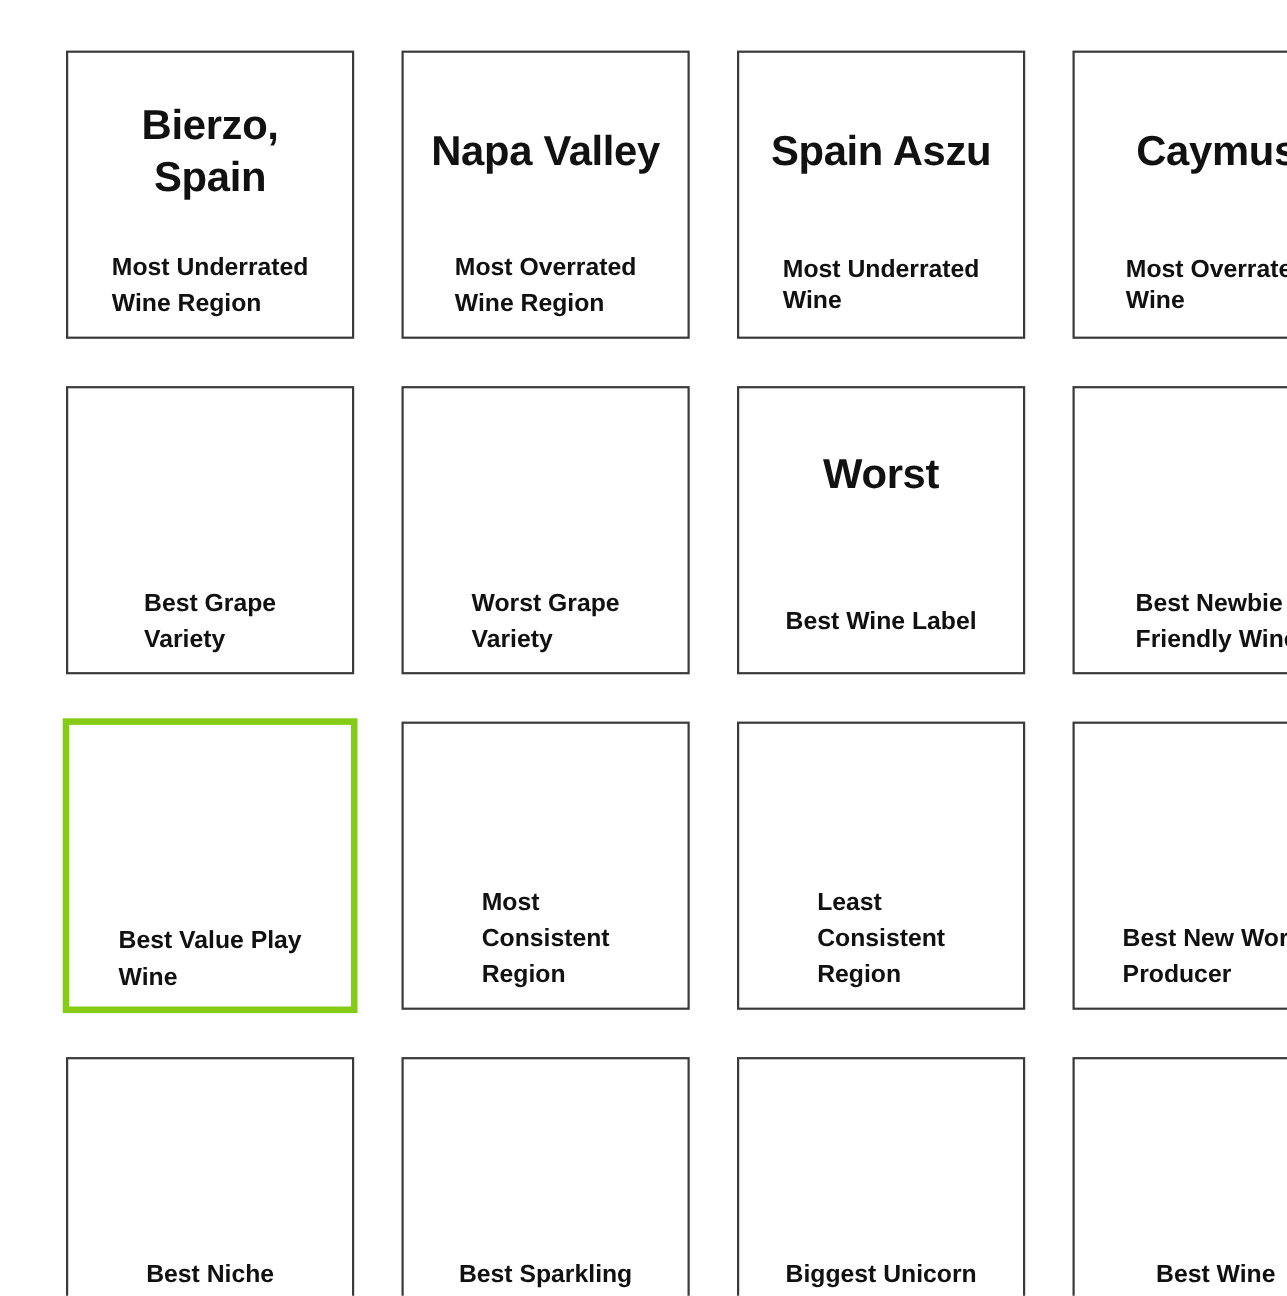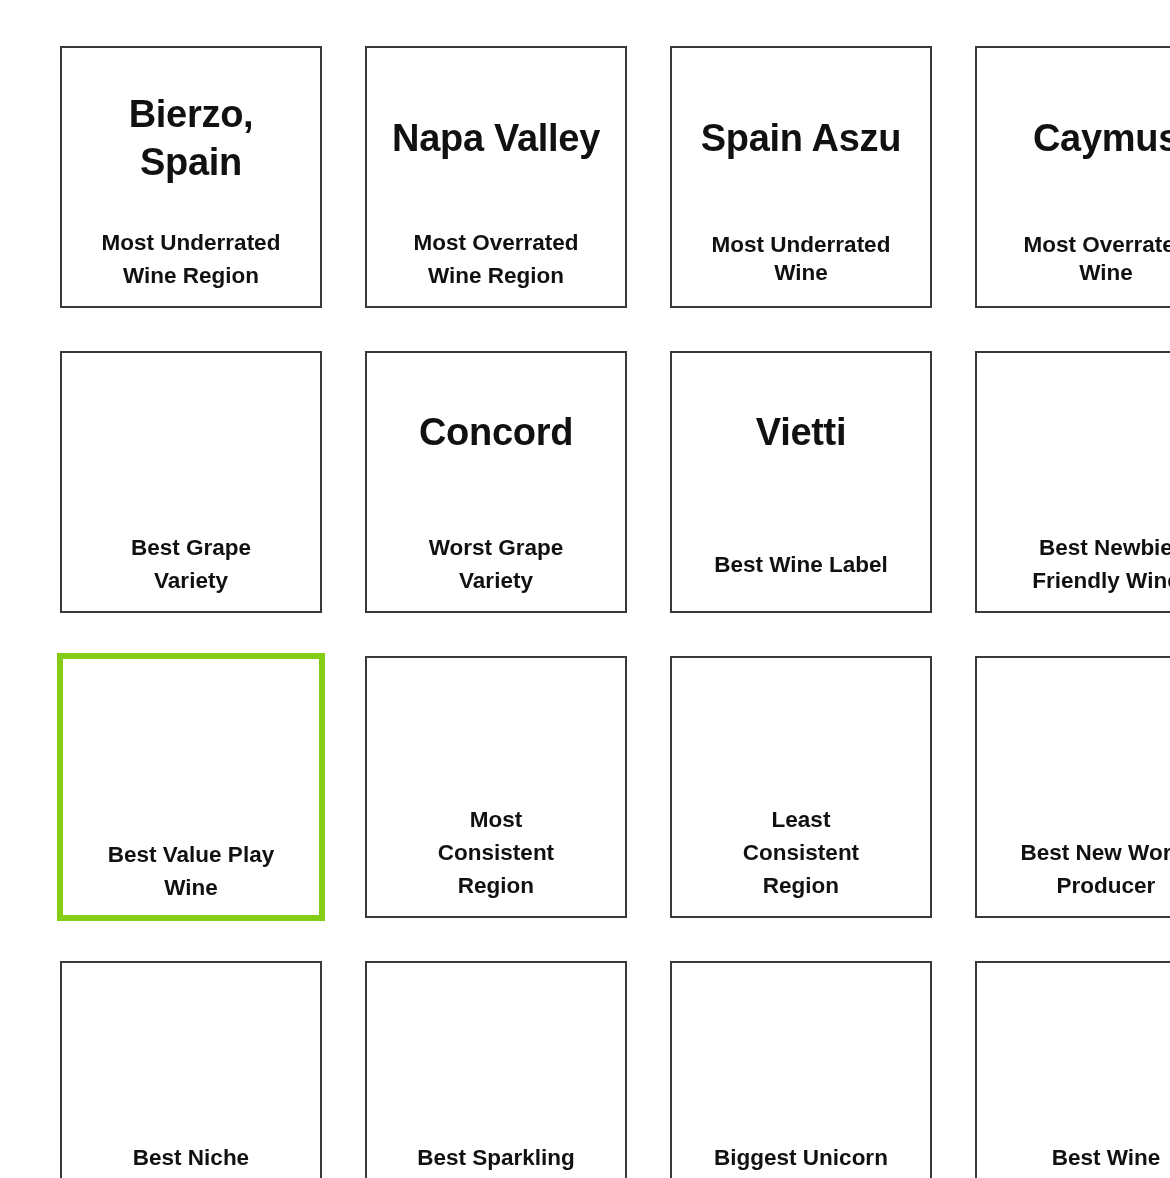--- a/index.html
+++ b/index.html
@@ -8,21 +8,21 @@
   .grid { position: absolute; left: 60px; top: 46px; width: 1084px;
           display: grid; grid-template-columns: repeat(4, 262px); grid-template-rows: repeat(4, 262px);
           column-gap: 11.5px; row-gap: 12.3px; gap: 43px; }
   .cell { position: relative; box-sizing: border-box; border: 2px solid #3a3a3a; background: #fff; cursor: pointer; }
   .cell.selected { border: 6px solid #84cc16; margin: -3px; width: 268px; height: 268px; }
   .title { position: absolute; left: 0; right: 0; text-align: center; font-weight: 700;
            font-size: 38px; line-height: 48px; transform: translateY(-50%); letter-spacing: -0.3px; }
   .r1 .title { top: 90px; }
   .r2 .title { top: 79px; }
   .sub { position: absolute; left: 4px; right: 4px; bottom: 14px; min-height: 66px;
-         display: flex; align-items: center; justify-content: center; text-align: center;
+         display: flex; align-items: center; justify-content: center; 
          font-weight: 700; font-size: 22.5px; line-height: 33px; white-space: pre-line; }
   .sub.tight { line-height: 28px; }
   .cell.selected .sub { bottom: 11px; left: 1px; right: 1px; }
 </style>
 </head>
 <body>
 
 <div class="grid">
   <div class="cell r1">
     <div class="title" style="white-space:pre-line">Bierzo,
@@ -44,26 +44,25 @@
     <div class="title">Caymus</div>
     <div class="sub tight">Most Overrated
 Wine</div>
   </div>
 
   <div class="cell r2">
     <div class="sub">Best Grape
 Variety</div>
   </div>
   <div class="cell r2">
-    <div class="title">Concord</div>
     <div class="sub">Worst Grape
 Variety</div>
   </div>
   <div class="cell r2">
-    <div class="title">Vietti</div>
+    <div class="title">Worst</div>
     <div class="sub">Best Wine Label</div>
   </div>
   <div class="cell r2">
     <div class="sub">Best Newbie
 Friendly Wine</div>
   </div>
 
   <div class="cell selected">
     <div class="sub">Best Value Play
 Wine</div>

